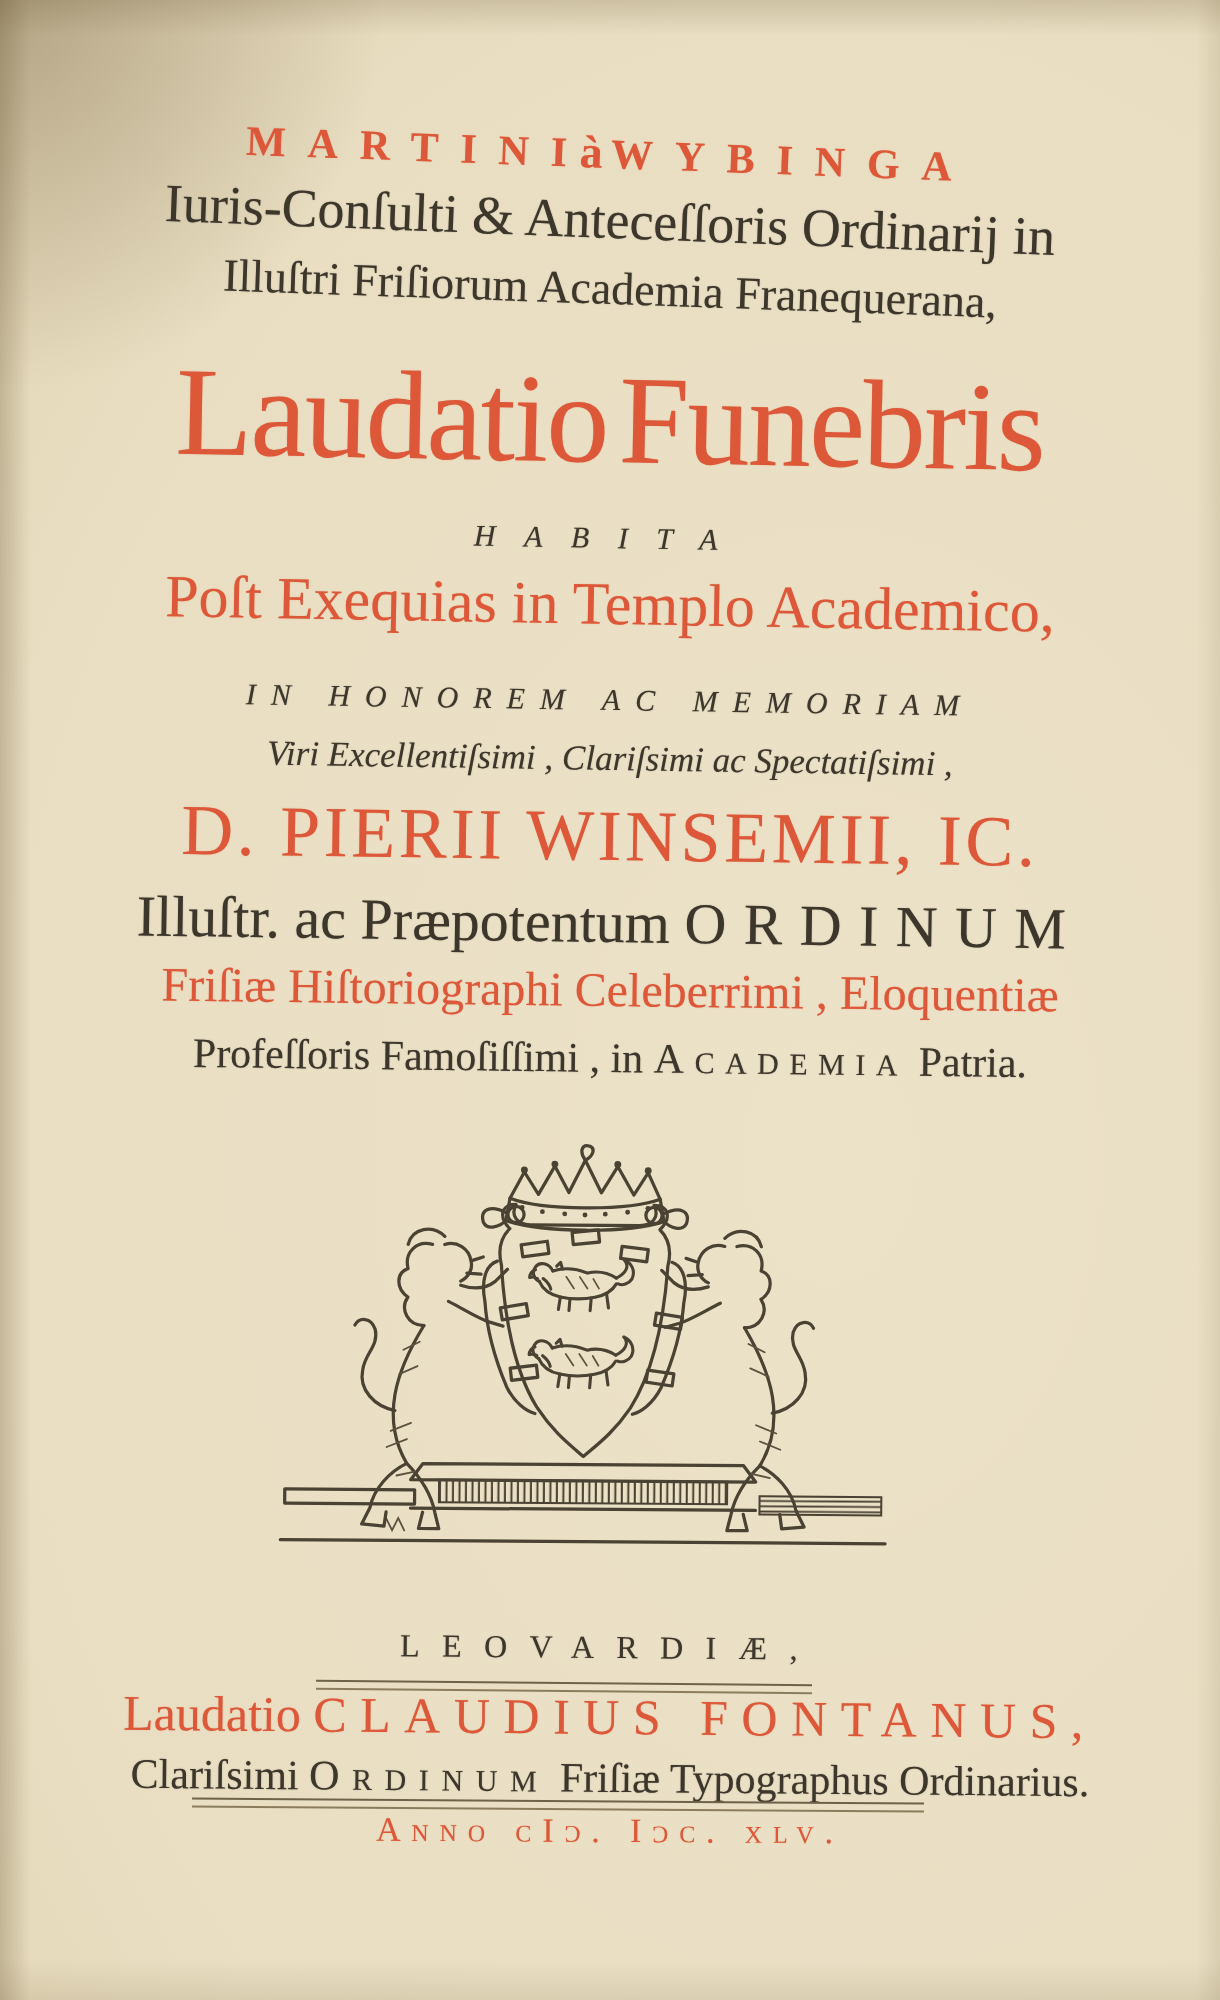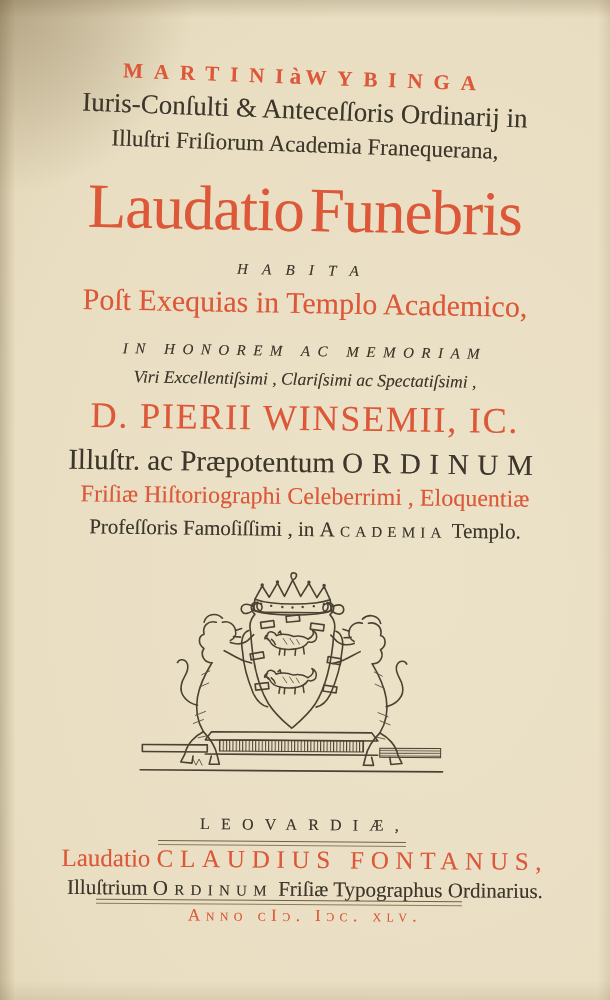--- a/index.html
+++ b/index.html
@@ -73,21 +73,21 @@
   <div class="line l-title red">Laudatio Funebris</div>
   <div class="line l-habita ink">HABITA</div>
   <div class="line l-occ red">Poſt Exequias in Templo Academico,</div>
 
   <div class="line l-honor ink">IN HONOREM AC MEMORIAM</div>
   <div class="line l-epi ink">Viri Excellentiſsimi , Clariſsimi ac Spectatiſsimi ,</div>
   <div class="line l-name red">D. PIERII WINSEMII, IC.</div>
 
   <div class="line l-off1 ink"><span>Illuſtr. ac Præpotentum </span><span class="spaced-caps">ORDINUM</span></div>
   <div class="line l-off2 red">Friſiæ Hiſtoriographi Celeberrimi , Eloquentiæ</div>
-  <div class="line l-off3 ink"><span>Profeſſoris Famoſiſſimi , in </span><span class="smallcaps">Academia</span><span> Templo.</span></div>
+  <div class="line l-off3 ink"><span>Profeſſoris Famoſiſſimi , in </span><span class="smallcaps">Academia</span><span> Patria.</span></div>
 
   <div class="arms">
     <svg width="316" height="208" viewBox="0 0 310 205">
       <defs>
         <pattern id="vhatch" width="3.2" height="10" patternUnits="userSpaceOnUse">
           <line x1="1.3" y1="0" x2="1.3" y2="10" stroke="#4a4232" stroke-width="1"></line>
         </pattern>
         <pattern id="hhatch" width="10" height="2.6" patternUnits="userSpaceOnUse">
           <line x1="0" y1="1.1" x2="10" y2="1.1" stroke="#4a4232" stroke-width=".9"></line>
         </pattern>
@@ -164,17 +164,17 @@
       <use href="#lionp" transform="translate(127,94) scale(0.95)"></use>
 
       <use href="#supporter" transform="translate(0,2)"></use>
       <use href="#supporter" transform="translate(310,2) scale(-1,1)"></use>
     </svg>
   </div>
 
   <div class="line l-place ink">LEOVARDIÆ,</div>
   <div class="rule rule1"></div>
   <div class="line l-printer red"><span>Laudatio </span><span class="spaced-caps">CLAUDIUS FONTANUS,</span></div>
-  <div class="line l-ptitle ink"><span>Illuſtrium </span><span class="smallcaps">Ordinum</span><span> Friſiæ Typographus Ordinarius.</span></div>
+  <div class="line l-ptitle ink"><span>Clariſsimi </span><span class="smallcaps">Ordinum</span><span> Friſiæ Typographus Ordinarius.</span></div>
   <div class="rule rule2"></div>
   <div class="line l-year red">Anno cIɔ. Iɔc. xlv.</div>
 
 </div>
 
 </body></html>

